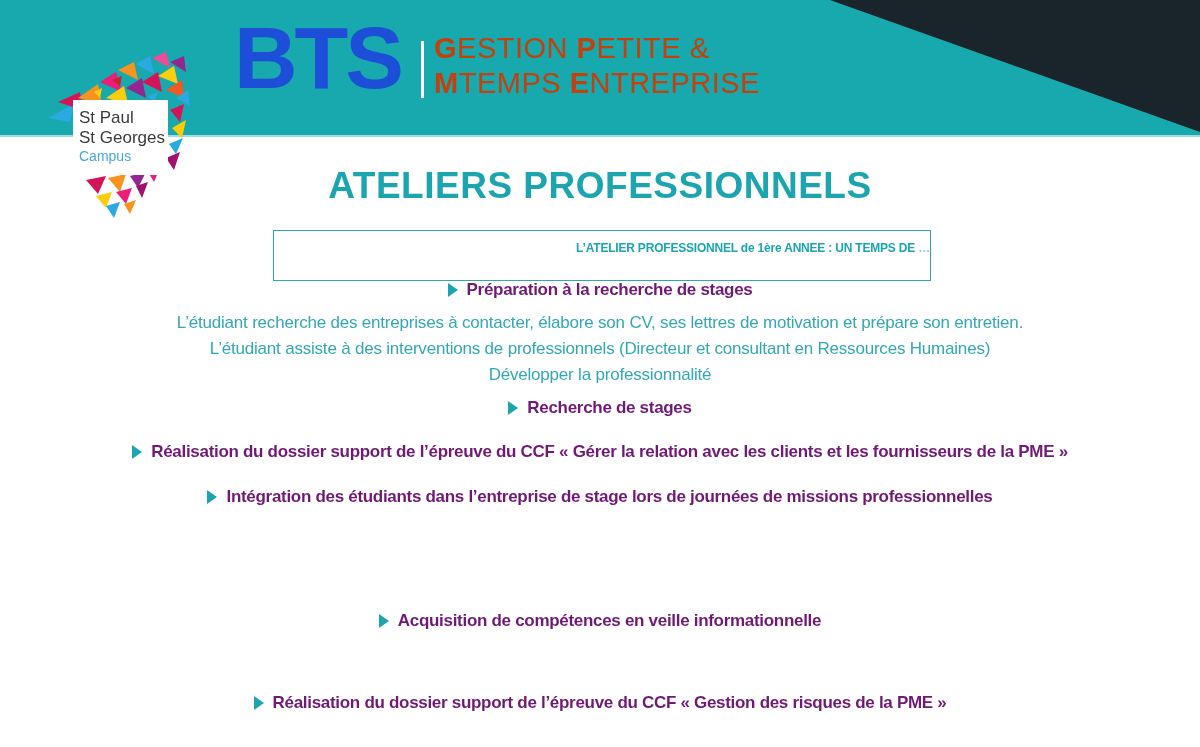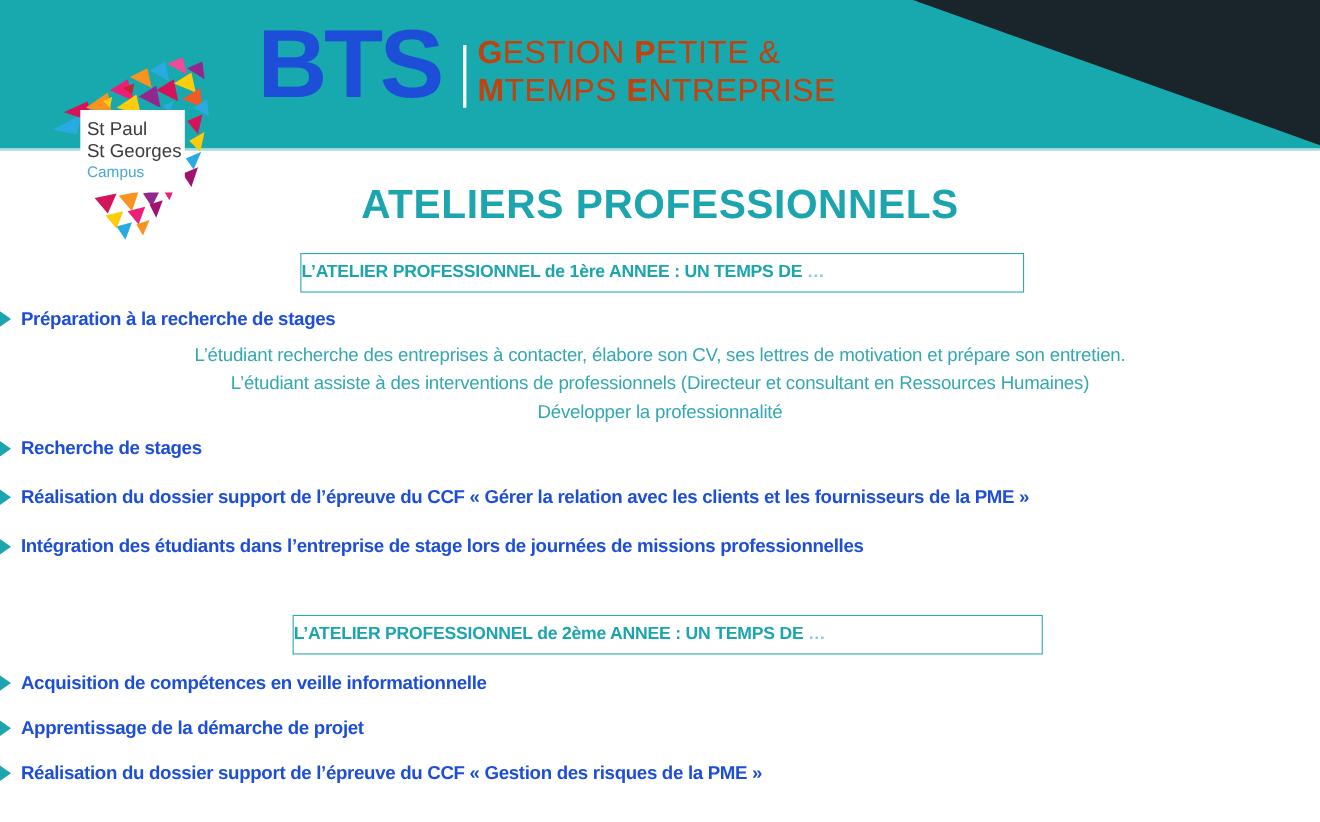--- a/index.html
+++ b/index.html
@@ -28,31 +28,31 @@
   .logo-svg text { font-family:"Liberation Sans", sans-serif; }
 
   
   .page-title {
     position:absolute; left:0; top:166px; width:1200px; text-align:center;
     color:#1CA5AE; font-size:37px; font-weight:bold; line-height:40px; letter-spacing:0.5px;
   }
 
   .hbox {
     position:absolute; box-sizing:border-box; border:1px solid #2FA8B1;
-    color:#1CA5AE; font-weight:bold; font-size:16px; letter-spacing:-0.2px;
-    text-align:left; line-height:34px; height:36px; white-space:nowrap;
+    color:#1CA5AE; font-weight:bold; font-size:12px; letter-spacing:-0.2px;
+    text-align:right; line-height:34px; height:51px; white-space:nowrap;
   }
   .hbox .dots { color:#8BCBD3; }
   .box1 { left:273px; top:230px; width:658px; }
   .box2 { left:266px; top:559px; width:682px; }
 
   .bullet {
     position:absolute; left:0; width:1200px; height:20px;
-    display:flex; align-items:center; gap:9px;
-    color:#1d4ed8; font-size:17px; font-weight:bold; letter-spacing:-0.3px; white-space:nowrap;
+    display:flex; justify-content:center; align-items:center; gap:9px;
+    color:#701a75; font-size:17px; font-weight:bold; letter-spacing:-0.3px; white-space:nowrap;
   }
   .tri {
     width:0; height:0; flex:0 0 auto;
     border-left:10px solid #1CA5AE;
     border-top:7px solid transparent;
     border-bottom:7px solid transparent;
   }
   .para {
     position:absolute; left:0; width:1200px; height:20px; text-align:center;
     color:#33A8B2; font-size:17px; font-weight:400; letter-spacing:-0.2px; line-height:20px; white-space:nowrap;
@@ -149,30 +149,25 @@
   <div class="bullet b1-3">
     <span class="tri"></span>
     <span>Réalisation du dossier support de l’épreuve du CCF « Gérer la relation avec les clients et les fournisseurs de la PME »</span>
   </div>
 
   <div class="bullet b1-4">
     <span class="tri"></span>
     <span>Intégration des étudiants dans l’entreprise de stage lors de journées de missions professionnelles</span>
   </div>
 
-  <div class="hbox box2"><span>L’ATELIER PROFESSIONNEL de 2ème ANNEE : UN TEMPS DE </span><span class="dots">…</span></div>
 
   <div class="bullet b2-1">
     <span class="tri"></span>
     <span>Acquisition de compétences en veille informationnelle</span>
   </div>
 
-  <div class="bullet b2-2">
-    <span class="tri"></span>
-    <span>Apprentissage de la démarche de projet</span>
-  </div>
 
   <div class="bullet b2-3">
     <span class="tri"></span>
     <span>Réalisation du dossier support de l’épreuve du CCF « Gestion des risques de la PME »</span>
   </div>
 
 </div>
 
 </body></html>

